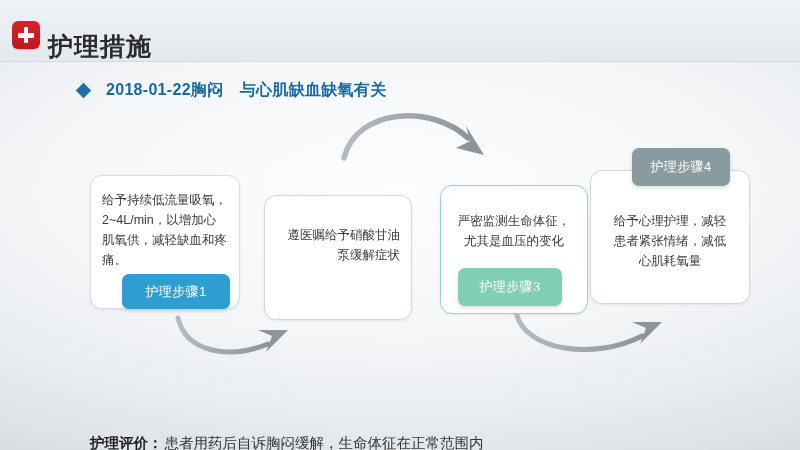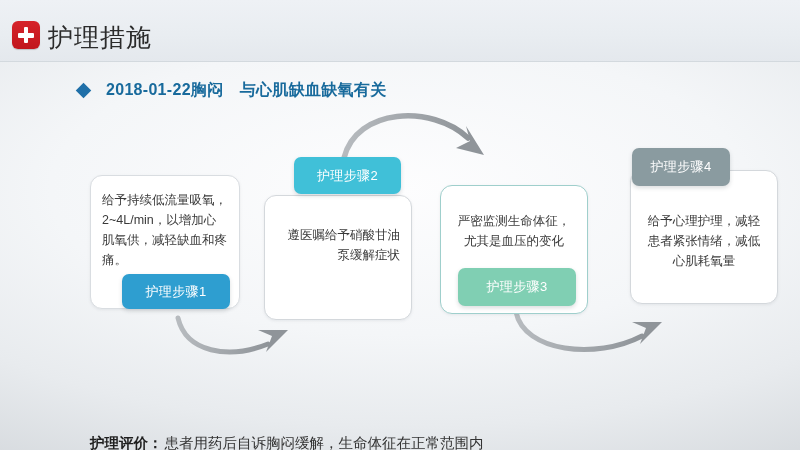--- a/index.html
+++ b/index.html
@@ -47,23 +47,23 @@
   #cross-icon .bar-h, #cross-icon .bar-v {
     position: absolute;
     background: #ffffff;
     border-radius: 1px;
   }
   #cross-icon .bar-h { left: 6px; top: 12px; width: 16px; height: 4.5px; }
   #cross-icon .bar-v { left: 11.75px; top: 6px; width: 4.5px; height: 16px; }
 
   #page-title {
     position: absolute;
-    left: 48px; top: 21px;
+    left: 48px; top: 30px;
     font-size: 25px;
-    font-weight: normal;
+    font-weight: bold;
     color: #2b2b2b;
     letter-spacing: 1px;
     white-space: nowrap;
   }
 
   
   #subtitle-row {
     position: absolute;
     left: 78px; top: 80px;
     display: flex;
@@ -131,24 +131,24 @@
   #badge-1 { left: 122px; top: 274px; width: 108px; height: 35px; background: #2e9ed0; }
 
   
   #card-2 { left: 252px; top: 195px; width: 148px; height: 125px; border-color: #d4d8dc; }
   #card-2 .card-text { top: 29px; text-align: right; }
   #badge-2 { left: 294px; top: 157px; width: 107px; height: 37px; background: #40c0d8; }
 
   
   #card-3 { left: 428px; top: 185px; width: 148px; height: 129px; border-color: #9fcfcc; }
   #card-3 .card-text { top: 25px; text-align: center; }
-  #badge-3 { left: 458px; top: 268px; width: 118px; height: 38px; background: #80cfb3; }
-
-  
-  #card-4 { left: 618px; top: 170px; width: 148px; height: 134px; border-color: #d4d8dc; }
+  #badge-3 { left: 458px; top: 268px; width: 104px; height: 38px; background: #80cfb3; }
+
+  
+  #card-4 { left: 578px; top: 170px; width: 160px; height: 134px; border-color: #d4d8dc; }
   #card-4 .card-text { top: 40px; text-align: center; }
   #badge-4 { left: 632px; top: 148px; width: 98px; height: 38px; background: #8a9ba0; }
 
   
   #footer {
     position: absolute;
     left: 90px; top: 386px;
     display: flex;
     align-items: baseline;
     gap: 2px;
@@ -205,21 +205,20 @@
 
   <div class="card" id="card-1">
     <div class="card-text">给予持续低流量吸氧，2~4L/min，以增加心肌氧供，减轻缺血和疼痛。</div>
   </div>
   <div class="badge" id="badge-1">护理步骤1</div>
 
   <div class="card" id="card-2">
     <div class="card-text">遵医嘱给予硝酸甘油
 泵缓解症状</div>
   </div>
-  <div class="badge" id="badge-2">护理步骤2</div>
 
   <div class="card" id="card-3">
     <div class="card-text">严密监测生命体征，
 尤其是血压的变化</div>
   </div>
   <div class="badge" id="badge-3">护理步骤3</div>
 
   <div class="card" id="card-4">
     <div class="card-text">给予心理护理，减轻
 患者紧张情绪，减低

